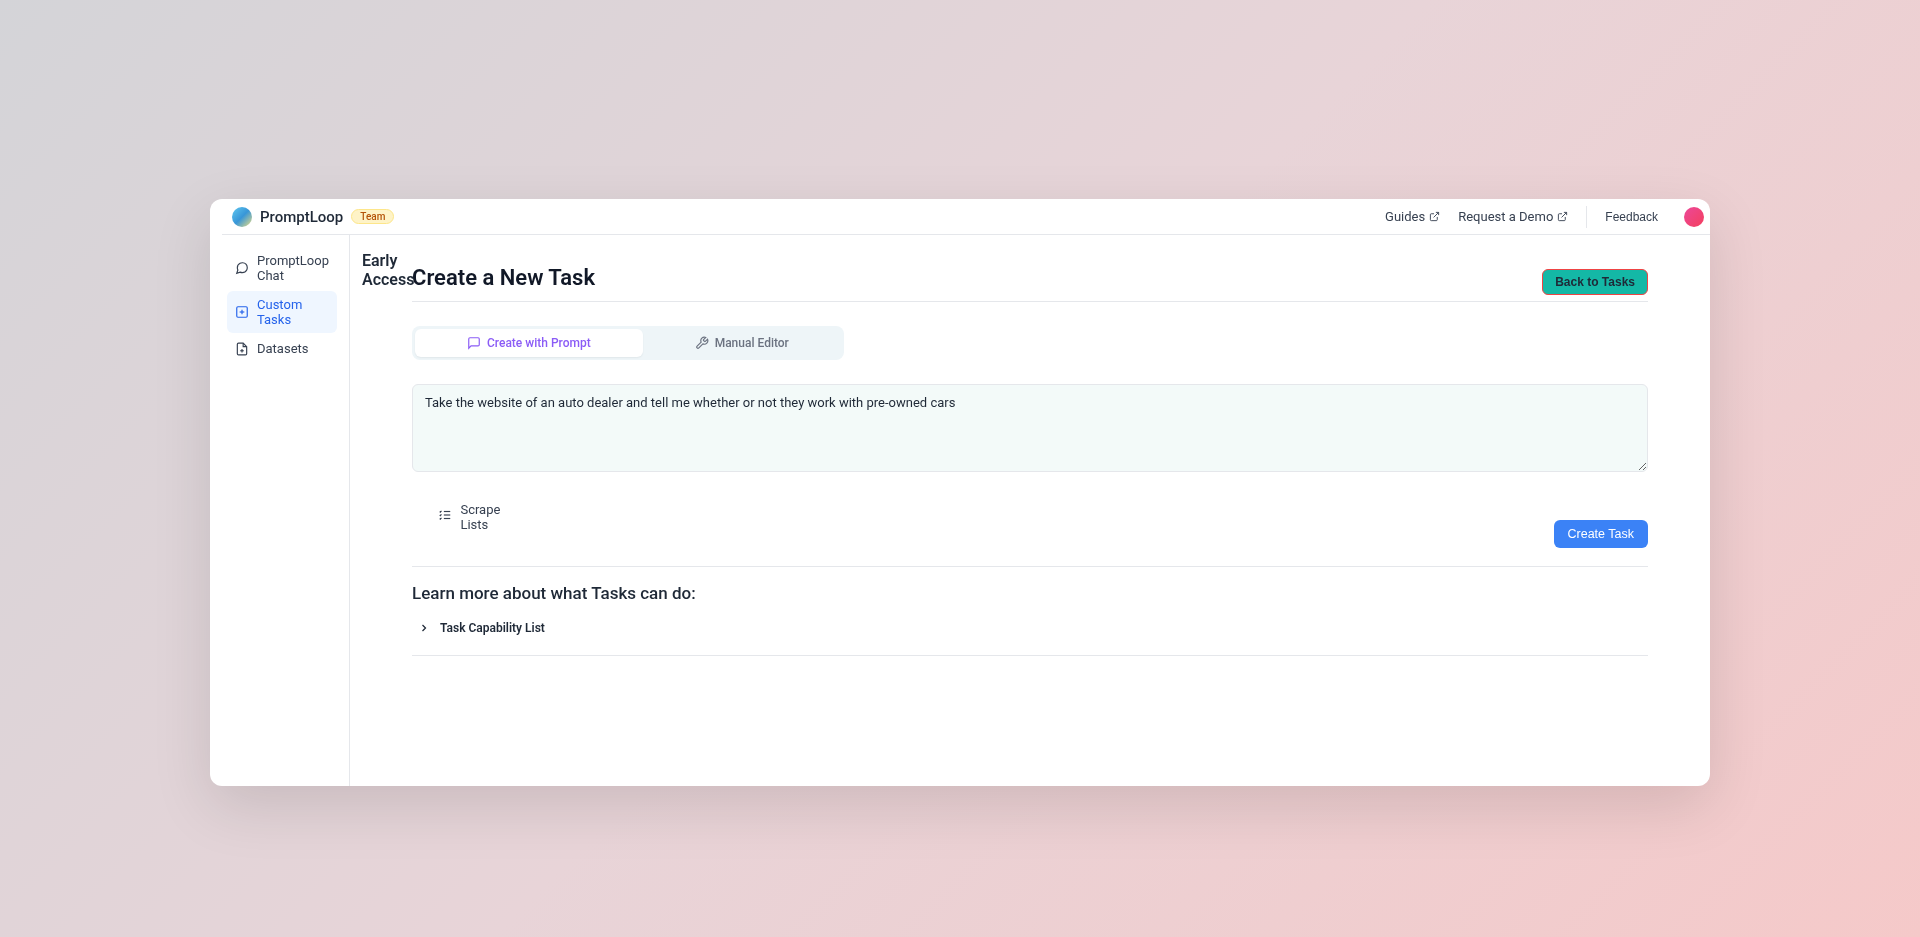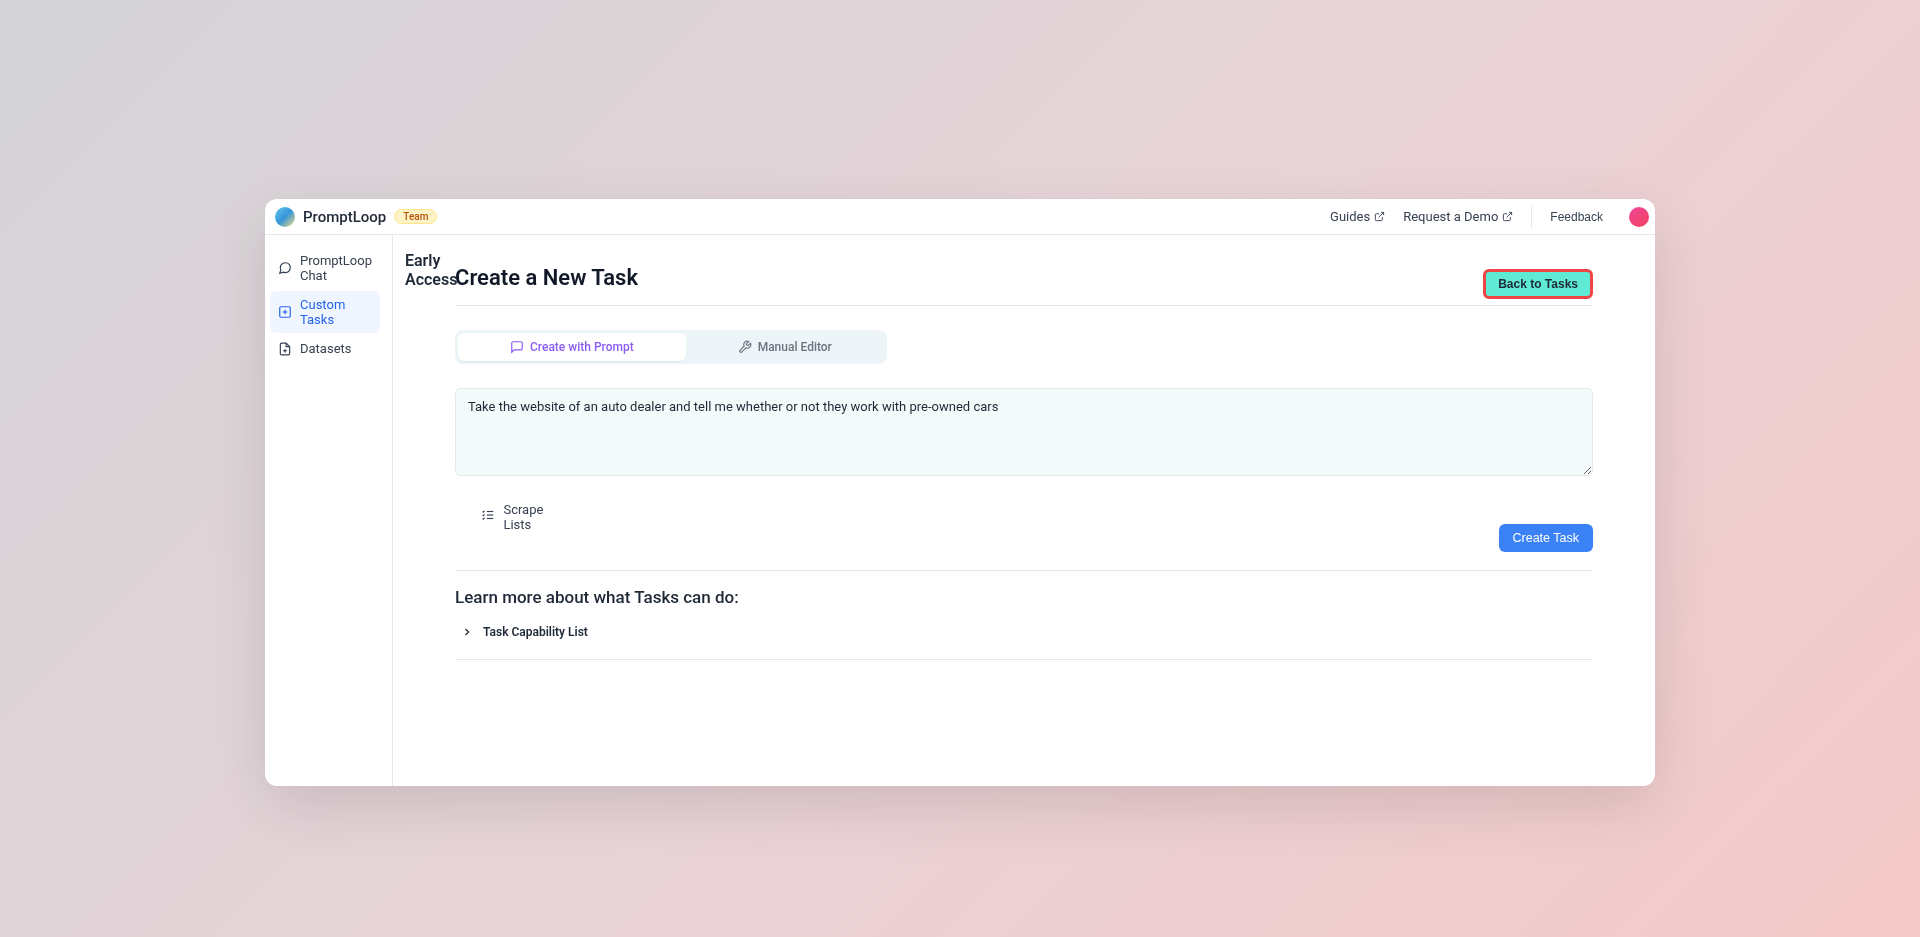--- a/index.html
+++ b/index.html
@@ -11,28 +11,29 @@
       font-family: -apple-system, BlinkMacSystemFont, "Segoe UI", Roboto, Helvetica, Arial, sans-serif;
       background: linear-gradient(135deg, #d4d4d8 0%, #e8d4d8 50%, #f5c9c9 100%);
       min-height: 100vh;
       display: flex;
       align-items: center;
       justify-content: center;
       padding: 40px 0;
     }
     .app-window {
       background: #fff;
-      width: 1390px;
+      width: 1500px;
       height: 587px;
       border-radius: 12px;
       box-shadow: 0 20px 60px rgba(0,0,0,0.12);
       overflow: hidden;
       display: flex;
       flex-direction: column;
       margin-top: 48px;
+      padding-left: 12px;
     }
     .header {
       height: 36px;
       border-bottom: 1px solid #e5e7eb;
       display: flex;
       align-items: center;
       padding: 0 12px 0 10px;
       justify-content: space-between;
     }
     .header-left {
@@ -167,22 +168,22 @@
     }
     .page-title {
       font-size: 22px;
       font-weight: 600;
       color: #111827;
     }
     .back-btn {
       font-size: 12px;
       font-weight: 600;
       color: #1f2937;
-      background: #5eead4;
-      border: 3px solid #ef4444;
+      background: #14b8a6;
+      border: 1px solid #ef4444;
       padding: 5px 12px;
       border-radius: 6px;
       cursor: pointer;
       margin-top: 4px;
     }
     .page-subtitle {
       font-size: 12px;
       color: #6b7280;
       margin-bottom: 14px;
     }

